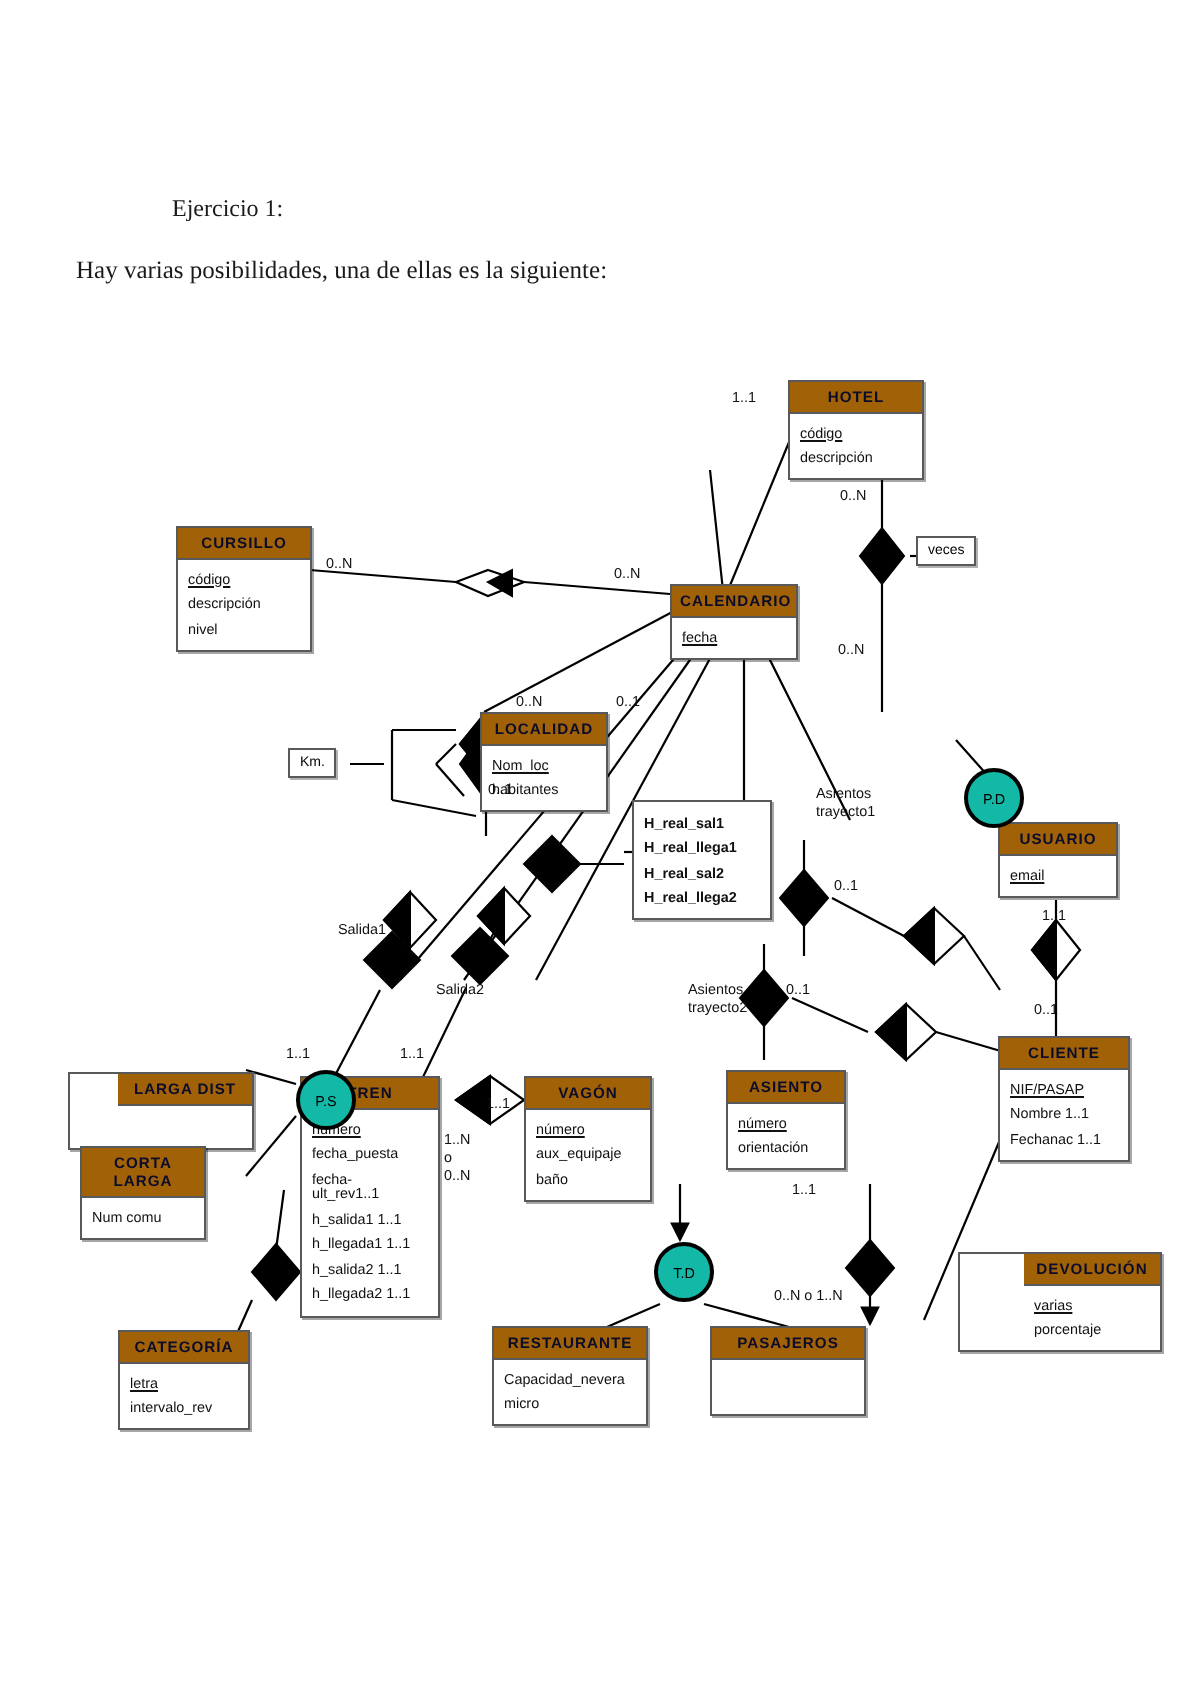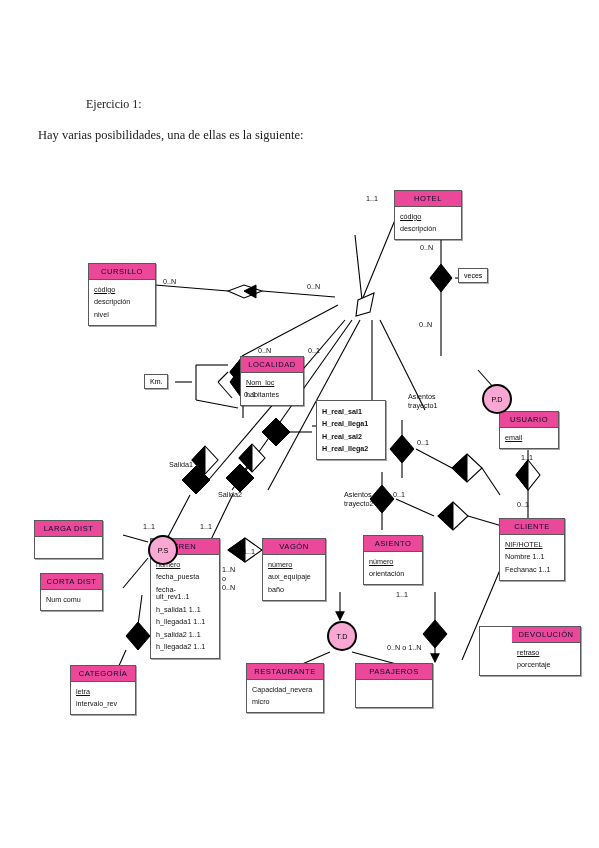--- a/index.html
+++ b/index.html
@@ -14,41 +14,41 @@
   #ex-line{left:86px;top:97px;font-size:12px;}
   #intro-line{left:38px;top:128px;font-size:12.5px;}
 
   
   #diagram{position:absolute;left:0;top:160px;width:599px;height:600px;}
   #wires{position:absolute;left:0;top:0;width:599px;height:600px;}
 
   
   .ent{position:absolute;border:1px solid #58595b;background:#fff;
        box-shadow:1px 1px 0 rgba(0,0,0,.35);}
-  .ent .hd{background:#ec4899;border-bottom:1px solid #58595b;
-       text-align:center;font-size:7.6px;font-weight:normal;letter-spacing:.5px;
+  .ent .hd{background:#a16207;border-bottom:1px solid #58595b;
+       text-align:center;font-size:7.6px;font-weight:bold;letter-spacing:.5px;
        padding:3px 4px 3px 4px;color:#0b0b2b;}
   .ent .bd{padding:3px 5px 4px 5px;}
   .ent .at{font-size:7.2px;line-height:1.05;padding:2.5px 0;white-space:nowrap;color:#111;}
   .ent .at.key{text-decoration:underline;}
   .ent.hdonly .bd{min-height:14px;}
 
   
   .lbl-box{position:absolute;border:1px solid #58595b;background:#fff;
        font-size:7px;padding:3px 5px;white-space:nowrap;
        box-shadow:1px 1px 0 rgba(0,0,0,.3);}
 
   
   .card{position:absolute;font-size:7.2px;color:#111;white-space:nowrap;
         font-family:"Liberation Sans",sans-serif;}
   .card.two{line-height:1.25;}
 
   
   .circ{position:absolute;width:26px;height:26px;border:2.2px solid #000;
-        border-radius:50%;background:#f9a8d4;display:flex;align-items:center;
+        border-radius:50%;background:#14b8a6;display:flex;align-items:center;
         justify-content:center;font-size:7.2px;}
 </style>
 </head>
 <body>
 
 <div class="page">
 
   <div class="doc-text" id="ex-line">Ejercicio 1:</div>
   <div class="doc-text" id="intro-line">Hay varias posibilidades, una de ellas es la siguiente:</div>
 
@@ -179,44 +179,50 @@
 
     <div class="ent" style="left:88px;top:103px;width:66px;">
       <div class="hd">CURSILLO</div>
       <div class="bd">
         <div class="at key">código</div>
         <div class="at">descripción</div>
         <div class="at">nivel</div>
       </div>
     </div>
 
+    <div class="ent" style="left:335px;top:132px;width:62px;">
+      <div class="hd">CALENDARIO</div>
+      <div class="bd">
+        <div class="at key">fecha</div>
+      </div>
+    </div>
 
 
     <div class="ent" style="left:240px;top:196px;width:62px;">
       <div class="hd">LOCALIDAD</div>
       <div class="bd">
         <div class="at key">Nom_loc</div>
         <div class="at">habitantes</div>
       </div>
     </div>
 
     <div class="ent" style="left:499px;top:251px;width:58px;">
       <div class="hd">USUARIO</div>
       <div class="bd">
         <div class="at key">email</div>
       </div>
     </div>
 
-    <div class="ent hdonly" style="left:34px;top:360px;width:67px;">
+    <div class="ent hdonly" style="left:34px;top:376px;width:67px;padding-left:24px;">
       <div class="hd">LARGA DIST</div>
       <div class="bd"></div>
     </div>
 
     <div class="ent" style="left:40px;top:413px;width:61px;">
-      <div class="hd">CORTA DIST</div>
+      <div class="hd">CORTA LARGA</div>
       <div class="bd">
         <div class="at">Num  comu</div>
       </div>
     </div>
 
     <div class="ent" style="left:150px;top:378px;width:68px;">
       <div class="hd">TREN</div>
       <div class="bd">
         <div class="at key">número</div>
         <div class="at">fecha_puesta</div>
@@ -242,27 +248,27 @@
       <div class="hd">ASIENTO</div>
       <div class="bd">
         <div class="at key">número</div>
         <div class="at">orientación</div>
       </div>
     </div>
 
     <div class="ent" style="left:499px;top:358px;width:64px;">
       <div class="hd">CLIENTE</div>
       <div class="bd">
-        <div class="at key">NIF/HOTEL</div>
+        <div class="at key">NIF/PASAP</div>
         <div class="at">Nombre 1..1</div>
         <div class="at">Fechanac 1..1</div>
       </div>
     </div>
 
-    <div class="ent" style="left:70px;top:505px;width:64px;">
+    <div class="ent" style="left:59px;top:505px;width:64px;">
       <div class="hd">CATEGORÍA</div>
       <div class="bd">
         <div class="at key">letra</div>
         <div class="at">intervalo_rev</div>
       </div>
     </div>
 
     <div class="ent" style="left:246px;top:503px;width:76px;">
       <div class="hd">RESTAURANTE</div>
       <div class="bd">
@@ -272,21 +278,21 @@
     </div>
 
     <div class="ent hdonly" style="left:355px;top:503px;width:76px;">
       <div class="hd">PASAJEROS</div>
       <div class="bd" style="height:20px"></div>
     </div>
 
     <div class="ent" style="left:479px;top:466px;width:68px;padding-left:32px;">
       <div class="hd">DEVOLUCIÓN</div>
       <div class="bd">
-        <div class="at key">retraso</div>
+        <div class="at key">varias</div>
         <div class="at">porcentaje</div>
       </div>
     </div>
 
     <div class="ent" style="left:316px;top:240px;width:68px;font-weight:bold;">
       <div class="bd" style="padding:4px 5px;">
         <div class="at">H_real_sal1</div>
         <div class="at">H_real_llega1</div>
         <div class="at">H_real_sal2</div>
         <div class="at">H_real_llega2</div>

